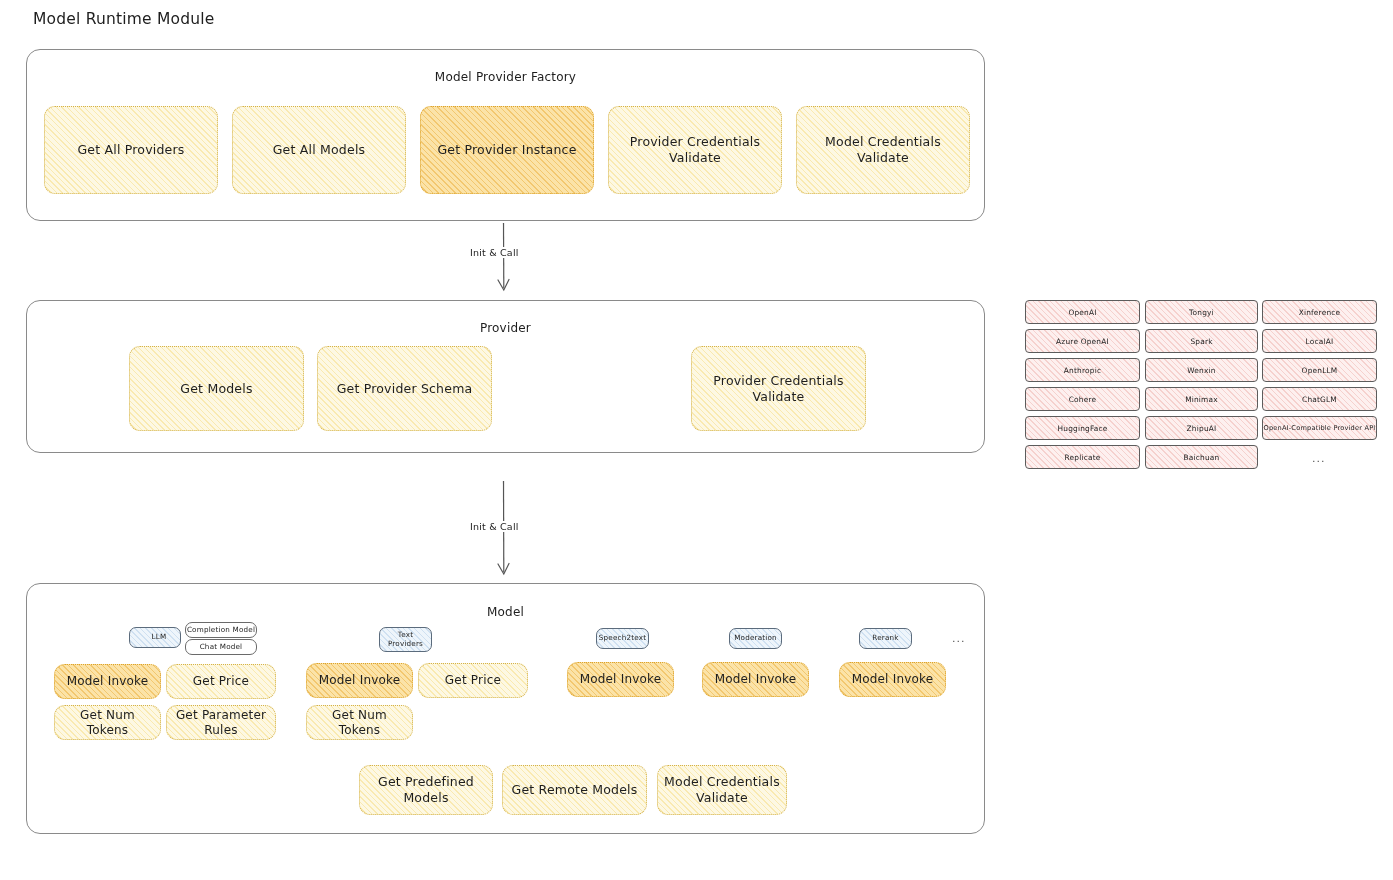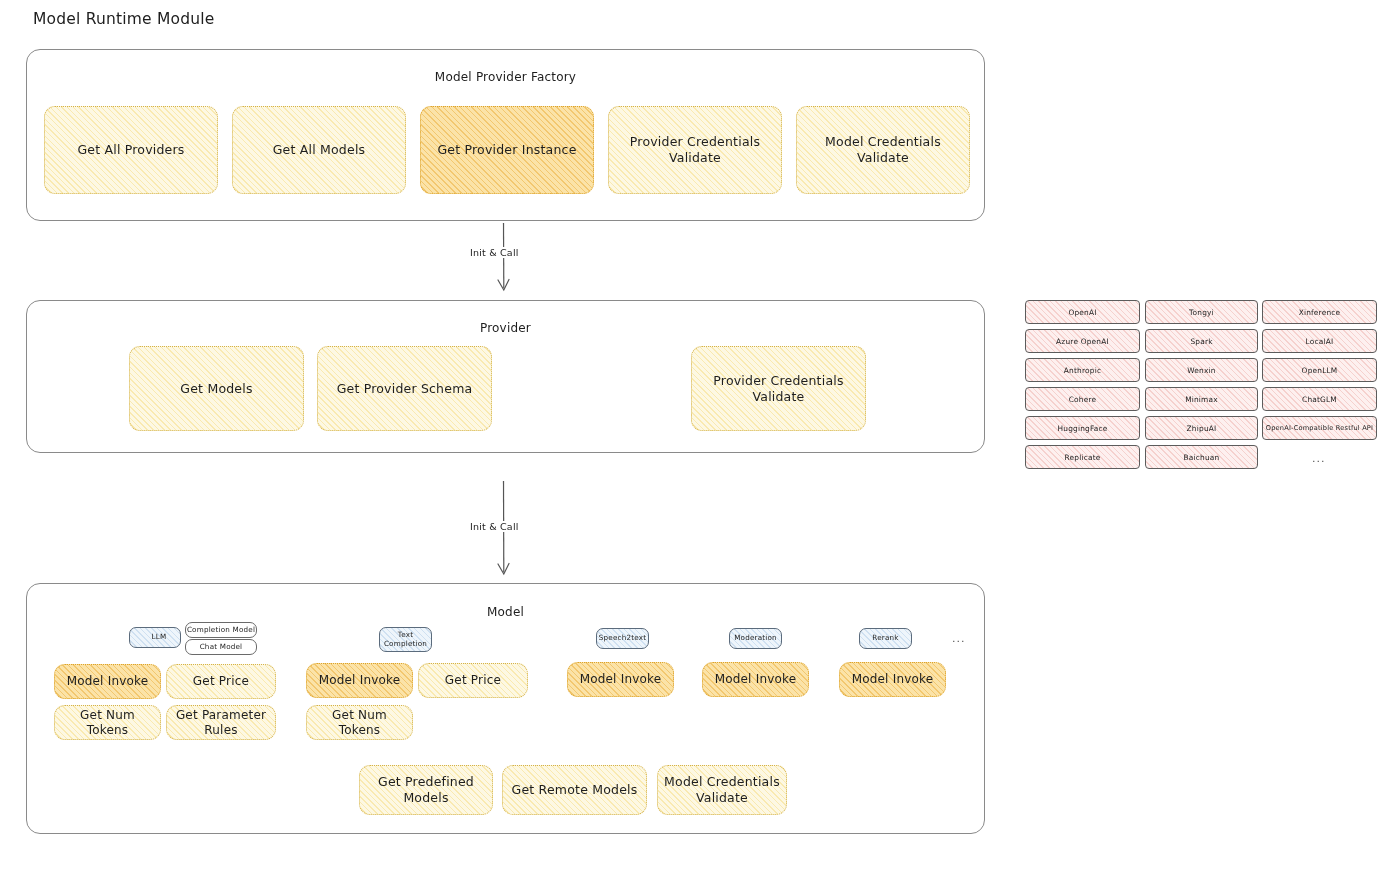--- a/index.html
+++ b/index.html
@@ -207,21 +207,21 @@
     <div class="pill hand" style="left:1145px; top:329px; width:113px; height:24px;">Spark</div>
     <div class="pill hand" style="left:1145px; top:358px; width:113px; height:24px;">Wenxin</div>
     <div class="pill hand" style="left:1145px; top:387px; width:113px; height:24px;">Minimax</div>
     <div class="pill hand" style="left:1145px; top:416px; width:113px; height:24px;">ZhipuAI</div>
     <div class="pill hand" style="left:1145px; top:445px; width:113px; height:24px;">Baichuan</div>
 
     <div class="pill hand" style="left:1262px; top:300px; width:115px; height:24px;">Xinference</div>
     <div class="pill hand" style="left:1262px; top:329px; width:115px; height:24px;">LocalAI</div>
     <div class="pill hand" style="left:1262px; top:358px; width:115px; height:24px;">OpenLLM</div>
     <div class="pill hand" style="left:1262px; top:387px; width:115px; height:24px;">ChatGLM</div>
-    <div class="pill hand" style="left:1262px; top:416px; width:115px; height:24px; font-size:6.6px;">OpenAI-Compatible Restful API</div>
+    <div class="pill hand" style="left:1262px; top:416px; width:115px; height:24px; font-size:6.6px;">OpenAI-Compatible Provider API</div>
     <div class="ellipsis-mark hand" style="left:1312px; top:452px;">...</div>
   </div>
 
   <div class="arrow-wrap" style="left:470px; top:480px; width:70px; height:105px;">
     <svg width="70" height="105" viewBox="0 0 70 105" aria-hidden="true">
       <path d="M33.5 1 L33.8 92" stroke="#555" stroke-width="1.2" fill="none"></path>
       <path d="M28 84 L33.8 94 L39 83.5" stroke="#555" stroke-width="1.2" fill="none" stroke-linecap="round"></path>
     </svg>
     <div class="arrow-label hand" style="left:-3px; top:41px;">Init &amp; Call</div>
   </div>
@@ -232,21 +232,21 @@
 
   <div class="badge hand" style="left:129px; top:627px; width:52px; height:21px;padding-left:8px;">LLM</div>
   <div class="badge plain hand" style="left:185px; top:622px; width:72px; height:16px;">Completion Model</div>
   <div class="badge plain hand" style="left:185px; top:639px; width:72px; height:16px;">Chat Model</div>
 
   <div class="node hi hand" style="left:54px; top:664px; width:107px; height:35px; font-size:12px;">Model Invoke</div>
   <div class="node hand" style="left:166px; top:664px; width:110px; height:35px; font-size:12px;">Get Price</div>
   <div class="node hand" style="left:54px; top:705px; width:107px; height:35px; font-size:12px;">Get Num Tokens</div>
   <div class="node hand" style="left:166px; top:705px; width:110px; height:35px; font-size:12px;">Get Parameter Rules</div>
 
-  <div class="badge hand" style="left:379px; top:627px; width:53px; height:25px;">Text Completion</div>
+  <div class="badge hand" style="left:379px; top:627px; width:53px; height:25px;">Text Providers</div>
 
   <div class="node hi hand" style="left:306px; top:663px; width:107px; height:35px; font-size:12px;">Model Invoke</div>
   <div class="node hand" style="left:418px; top:663px; width:110px; height:35px; font-size:12px;">Get Price</div>
   <div class="node hand" style="left:306px; top:705px; width:107px; height:35px; font-size:12px;">Get Num Tokens</div>
 
   <div class="badge hand" style="left:596px; top:628px; width:53px; height:21px;text-align:right;">Speech2text</div>
   <div class="node hi hand" style="left:567px; top:662px; width:107px; height:35px; font-size:12px;">Model Invoke</div>
 
   <div class="badge hand" style="left:729px; top:628px; width:53px; height:21px;">Moderation</div>
   <div class="node hi hand" style="left:702px; top:662px; width:107px; height:35px; font-size:12px;">Model Invoke</div>

